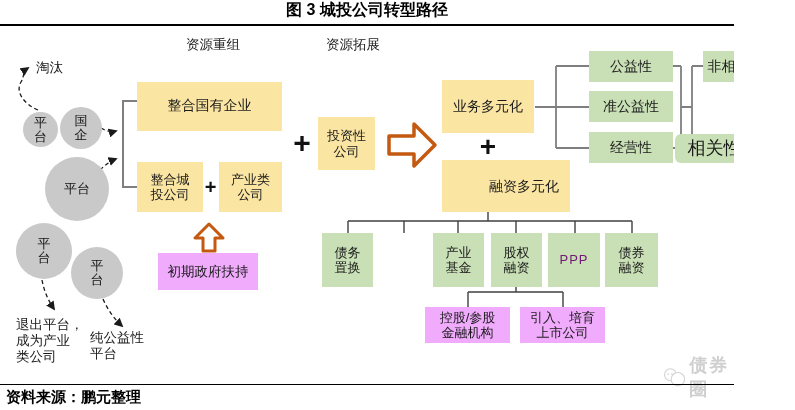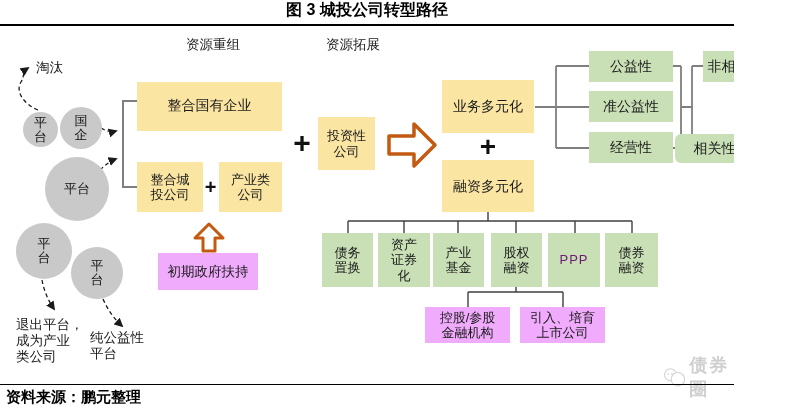--- a/index.html
+++ b/index.html
@@ -95,34 +95,31 @@
   <div class="box yellow" style="left:219px;top:162px;width:63px;height:50px;">产业类
 公司</div>
   <div class="box grayb" style="left:158px;top:253px;width:100px;height:37px;font-size:13.5px;">初期政府扶持</div>
 
   <div class="plus" style="left:289px;top:128px;width:26px;font-size:30px;">+</div>
   <div class="box yellow" style="left:318px;top:117px;width:57px;height:53px;">投资性
 公司</div>
 
   <div class="box yellow" style="left:442px;top:80px;width:92px;height:53px;font-size:14px;">业务多元化</div>
   <div class="plus" style="left:476px;top:133px;width:24px;font-size:28px;">+</div>
-  <div class="box yellow" style="left:442px;top:160px;width:92px;height:52px;font-size:14px;">融资多元化</div>
+  <div class="box yellow" style="left:442px;top:160px;width:92px;height:52px;font-size:14px;padding-left:36px;">融资多元化</div>
 
   <div class="box green" style="left:589px;top:51px;width:84px;height:31px;font-size:14px;">公益性</div>
   <div class="box green" style="left:589px;top:91px;width:84px;height:31px;font-size:14px;">准公益性</div>
   <div class="box green" style="left:589px;top:132px;width:84px;height:31px;font-size:14px;">经营性</div>
 
   <div class="box green" style="left:703px;top:51px;width:79px;height:31px;font-size:14px;white-space:nowrap;">非相关性性</div>
-  <div class="box green" style="left:675px;top:134px;width:79px;height:29px;font-size:14px;border-radius:6px;">相关性</div>
+  <div class="box green" style="left:675px;top:134px;width:79px;height:29px;font-size:18px;border-radius:6px;">相关性</div>
 
   <div class="box green" style="left:322px;top:233px;width:51px;height:54px;">债务
 置换</div>
-  <div class="box green" style="left:378px;top:233px;width:52px;height:54px;">资产
-证券
-化</div>
   <div class="box green" style="left:433px;top:233px;width:51px;height:54px;">产业
 基金</div>
   <div class="box green" style="left:491px;top:233px;width:51px;height:54px;">股权
 融资</div>
   <div class="box green ppp-text" style="left:548px;top:233px;width:52px;height:54px;">PPP</div>
   <div class="box green" style="left:605px;top:233px;width:53px;height:54px;">债券
 融资</div>
 
   <div class="box grayb" style="left:425px;top:307px;width:85px;height:36px;">控股/参股
 金融机构</div>

